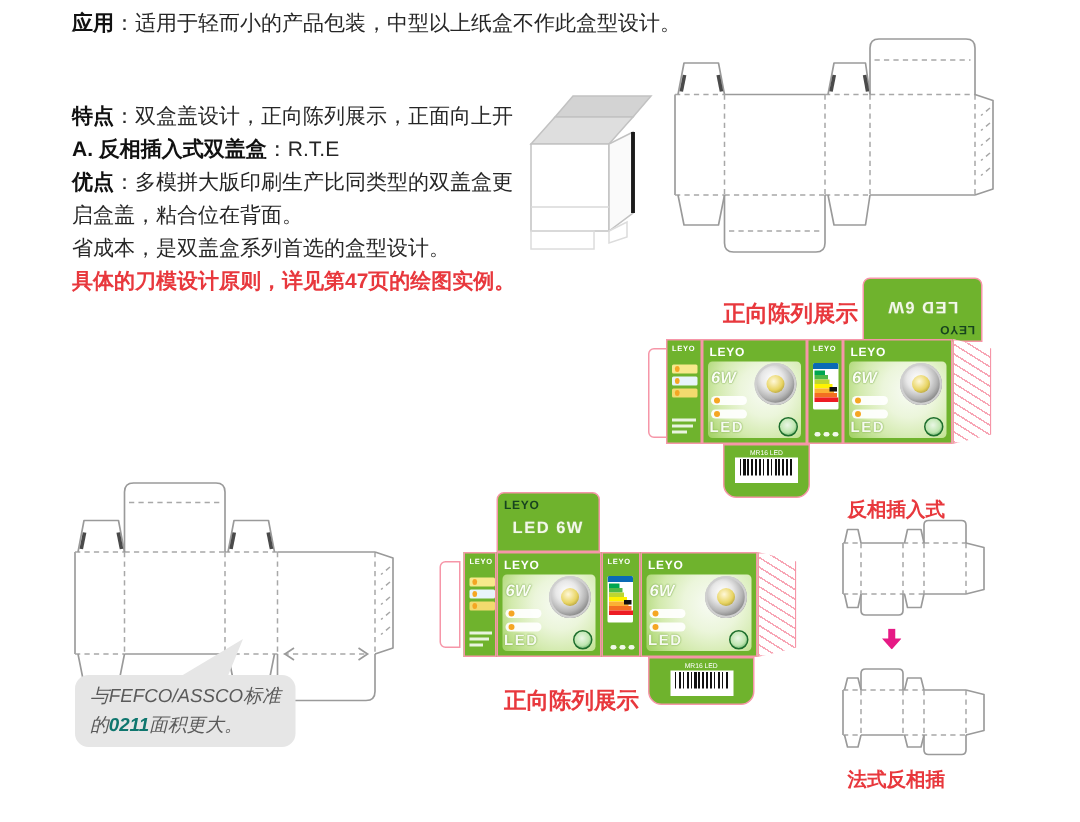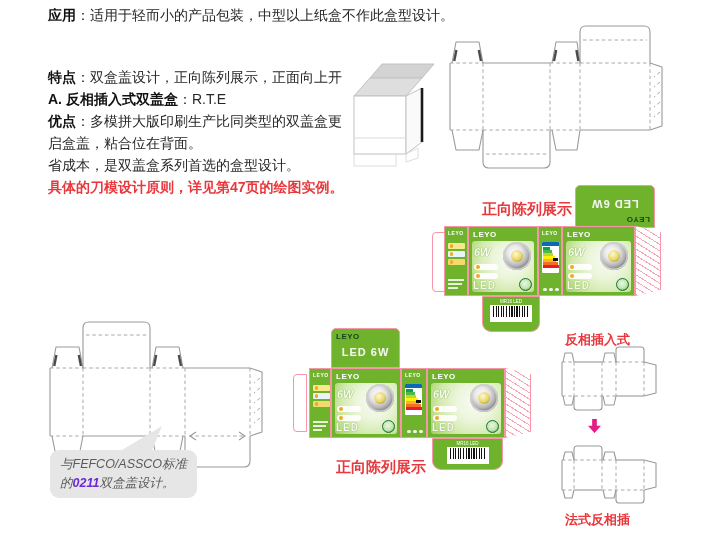--- a/index.html
+++ b/index.html
@@ -57,21 +57,21 @@
   .rot180{transform:rotate(180deg);}
   .bcflap{position:absolute;background:#6fb32d;border:1px solid #f696a8;box-sizing:border-box;border-radius:0 0 9px 9px;}
   .bcbox{position:absolute;left:50%;transform:translateX(-50%);top:8px;width:42px;height:17px;background:#fff;
     padding:1px 3px;box-sizing:border-box;}
   .bcbox i{display:block;height:11px;
     background:repeating-linear-gradient(90deg,#111 0 1px,#fff 1px 2.6px,#111 2.6px 4px,#fff 4px 5.2px);}
   .bctext{position:absolute;left:0;right:0;top:2px;text-align:center;font-size:4.5px;color:#fff;}
   
   .bubble{position:absolute;background:#e6e6e6;border-radius:9px;color:#5a5a5a;font-size:12.5px;line-height:19px;
     padding:5px 10px;white-space:nowrap;}
-  .bubble b{color:#6d28d9;}
+  .bubble b{color:#0f766e;}
   .bubble-tail{position:absolute;background:#e6e6e6;clip-path:polygon(10% 100%,100% 0,78% 100%);}
 </style>
 </head>
 <body>
 
 <div class="canvas">
 
   <div class="abs txt" style="left:48px;top:4px;">
     <div><b>应用</b><span>：适用于轻而小的产品包装，中型以上纸盒不作此盒型设计。</span></div>
   </div>
@@ -302,21 +302,21 @@
     <line class="fold" x1="216" y1="60" x2="210" y2="65"></line>
     <line class="fold" x1="216" y1="70" x2="210" y2="75"></line>
     <line class="fold" x1="216" y1="80" x2="210" y2="85"></line>
     <line class="fold" x1="216" y1="90" x2="210" y2="95"></line>
     <line class="fold" x1="216" y1="100" x2="210" y2="105"></line>
   </svg>
 
   <div class="bubble-tail" style="left:110px;top:426px;width:52px;height:28px;"></div>
   <div class="bubble" style="left:50px;top:450px;font-style:italic;">
     <div>与FEFCO/ASSCO标准</div>
-    <div><span>的</span><b>0211</b><span>双盒盖设计。</span></div>
+    <div><span>的</span><b>0211</b><span>面积更大。</span></div>
   </div>
 
   <div class="pkg" style="left:293px;top:326px;width:240px;height:152px;">
 
     <div class="lid" style="left:38px;top:2px;width:69px;height:40px;">
       <div class="brand dk">LEYO</div>
       <div class="lidsub">LED 6W</div>
     </div>
 
     <div class="dust" style="left:0;top:48px;width:14px;height:58px;"></div>

